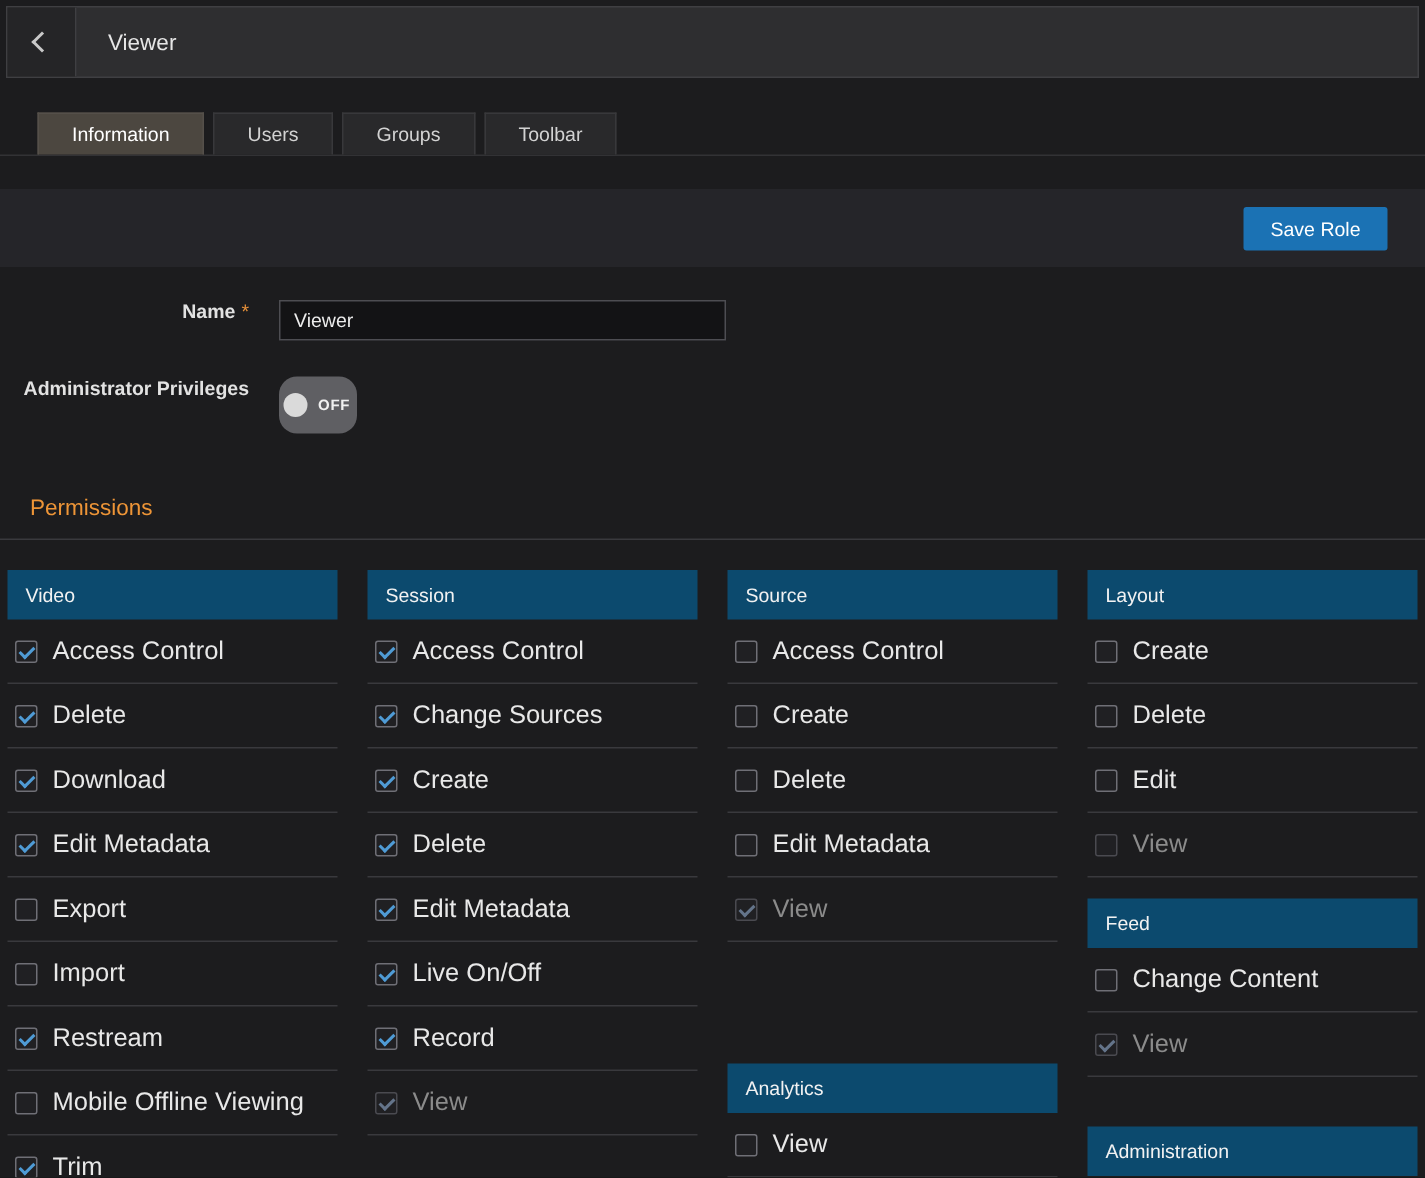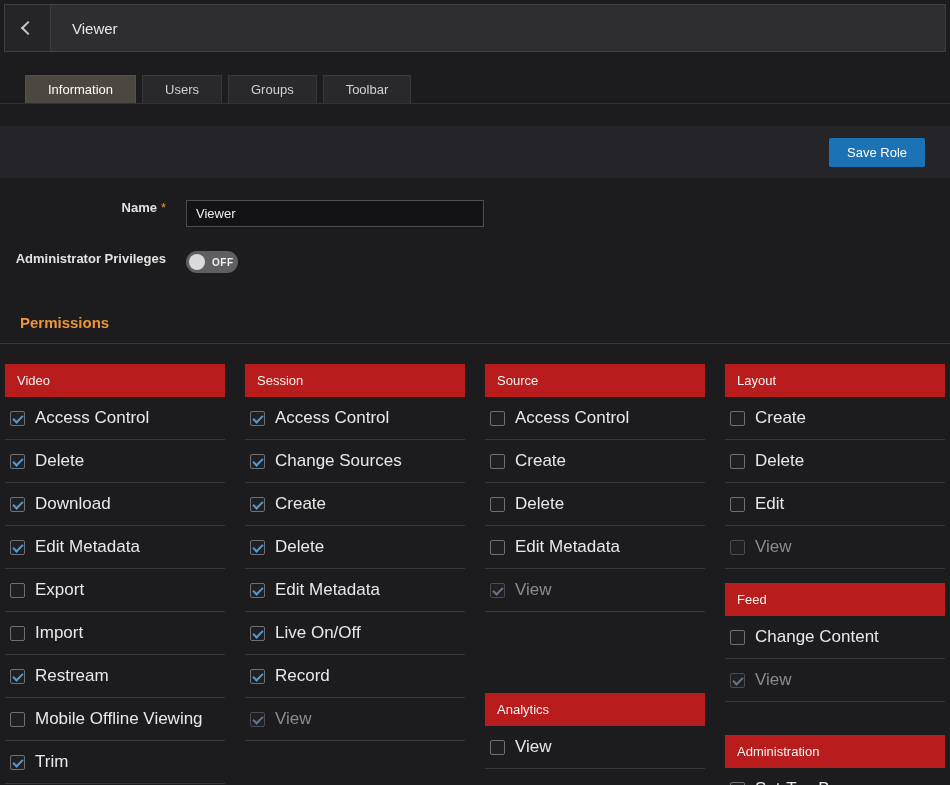--- a/index.html
+++ b/index.html
@@ -31,30 +31,30 @@
               font-family:"Liberation Sans", sans-serif;text-align:right; }
 
   
   .form { margin-top:22px; }
   .form-row { display:flex; align-items:flex-start; margin-bottom:24px; }
   .form-label { width:166px; text-align:right; margin-right:20px; font-size:13px;
                 font-weight:700; color:#e2e2e2; flex:none; }
   .req { color:#e8913a; margin-left:4px; font-weight:400; }
   .name-input { width:298px; background:#131315; border:1px solid #4d4d52; color:#ececec;
                 padding:5px 9px; font-size:13px; font-family:"Liberation Sans", sans-serif; }
-  .toggle { width:52px; height:22px; border-radius:12px; background:#5f5f63;
+  .toggle { width:52px; height:38px; border-radius:12px; background:#5f5f63;
             display:flex; align-items:center; cursor:pointer; }
   .knob { width:16px; height:16px; border-radius:50%; background:#dadada; margin-left:3px; }
   .toggle-text { font-size:10px; font-weight:700; color:#f0f0f0; margin-left:7px; letter-spacing:.5px; }
 
   
-  .permissions-heading { margin:41px 0 12px 20px; font-size:15px; font-weight:700; color:#ee9537; }
+  .permissions-heading { margin:41px 0 12px 20px; font-size:15px; font-weight:400; color:#ee9537; }
   .perm-rule { border:none; border-top:1px solid #39393d; margin:0; }
   .columns { display:grid; grid-template-columns:repeat(4,1fr); gap:20px; padding:20px 5px 0 5px; }
-  .group-header { background:#b91c1c; color:#f2f2f2; font-size:13px; padding:9px 12px; }
+  .group-header { background:#0c4a6e; color:#f2f2f2; font-size:13px; padding:9px 12px; }
   .perm-row { display:flex; align-items:center; padding:11px 2px; border-bottom:1px solid #39393d;
               cursor:pointer; }
   .perm-label { font-size:17px; color:#e8e8e8; }
   .cb { width:15px; height:15px; border:1px solid #6f6f76; border-radius:2px; background:#202023;
         position:relative; flex:none; margin:0 10px 0 3px; cursor:pointer; }
   .cb.checked::after { content:""; position:absolute; left:4px; top:1px; width:4px; height:8px;
         border-right:2px solid #4f9bd5; border-bottom:2px solid #4f9bd5; transform:rotate(45deg); }
   .perm-row.disabled .perm-label { color:#8b8b8b; }
   .perm-row.disabled .cb { border-color:#4a4a50; }
   .perm-row.disabled .cb.checked::after { border-color:#64748a; }

